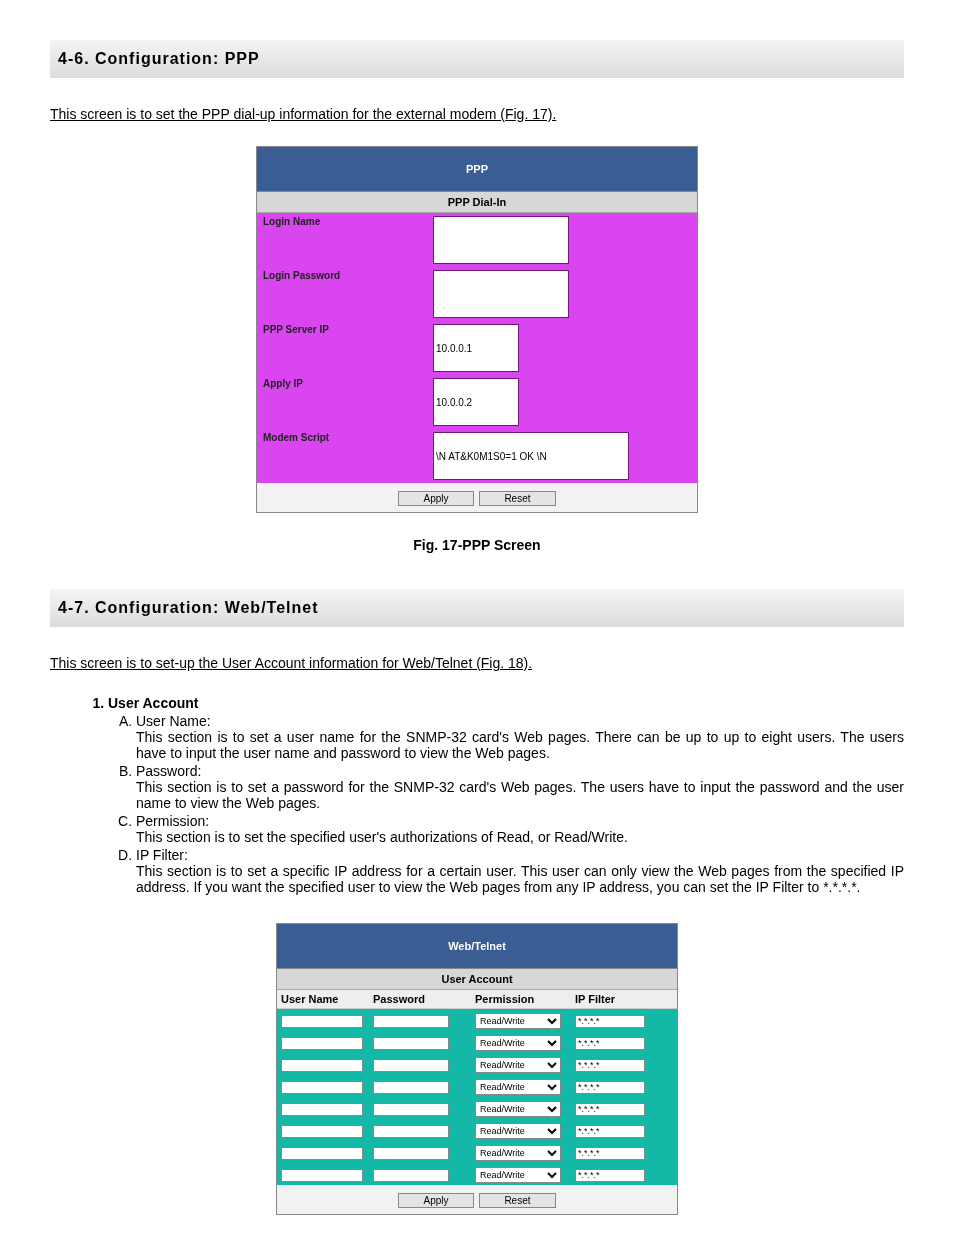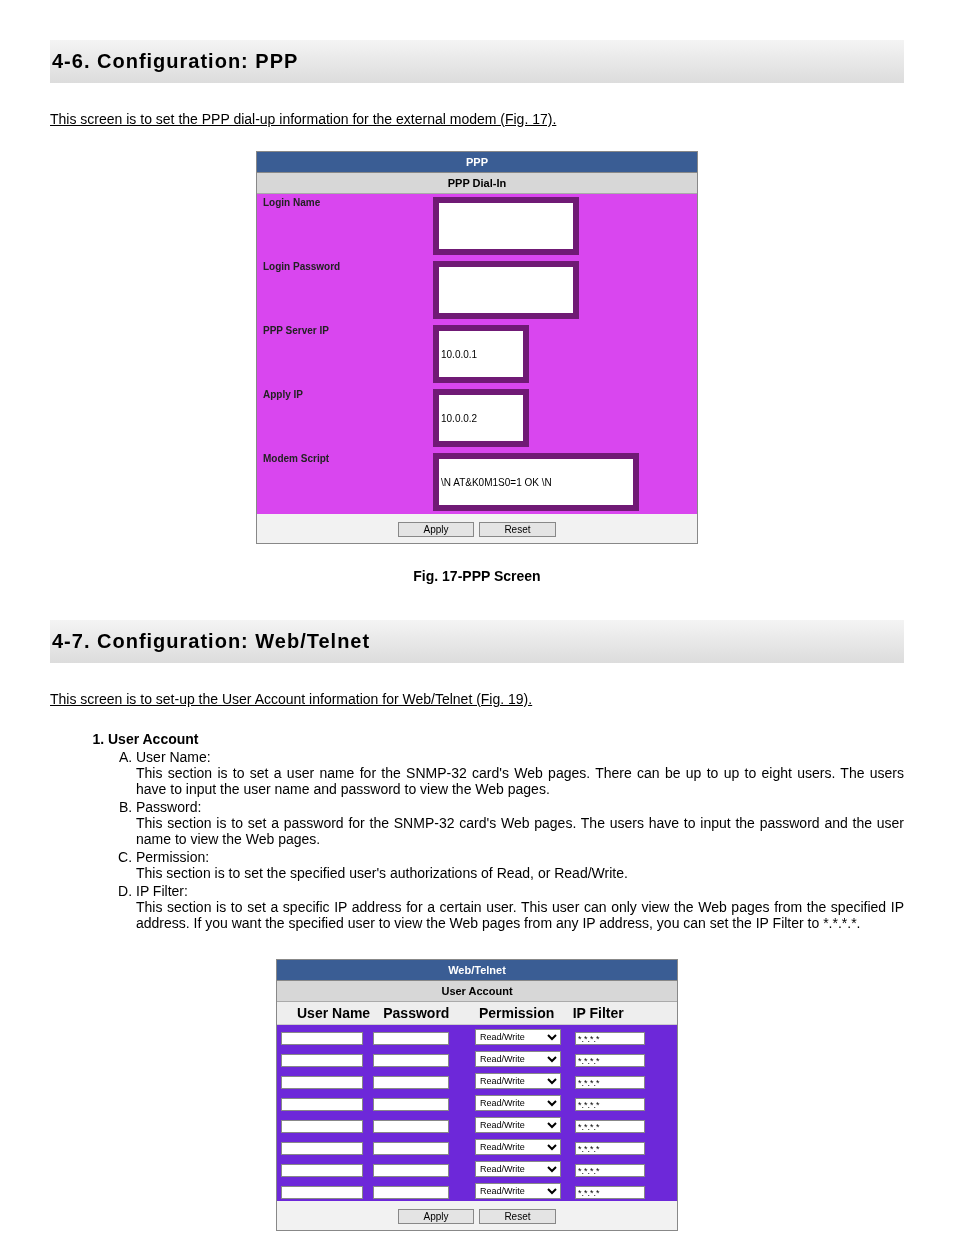--- a/index.html
+++ b/index.html
@@ -7,22 +7,22 @@
     font-size: 14px;
     color: #000;
     margin: 0;
     padding: 40px 50px 60px 50px;
     width: 954px;
     box-sizing: border-box;
     background: #fff;
   }
   .section-head {
     background: linear-gradient(to bottom, #f4f4f4, #dcdcdc);
-    padding: 10px 2px;
-    font-size: 20px;
+    padding: 10px 8px;
+    font-size: 16px;
     font-weight: bold;
     letter-spacing: 1px;
     margin-bottom: 28px;
   }
   p.intro {
     margin: 0 0 24px 0;
     text-decoration: underline;
   }
 
   
@@ -30,21 +30,21 @@
     border: 1px solid #888;
     margin: 0 auto;
   }
   .panel17 { width: 440px; }
   .panel-title {
     background: #3a5d94;
     color: #fff;
     font-size: 11px;
     font-weight: bold;
     text-align: center;
-    padding: 4px 0;
+    padding: 16px 0;
     border-bottom: 1px solid #888;
   }
   .panel-sub {
     background: #d7d7d7;
     font-size: 11px;
     font-weight: bold;
     text-align: center;
     padding: 4px 0;
     border-bottom: 1px solid #aaa;
   }
@@ -53,21 +53,21 @@
     font-size: 10px;
     font-weight: bold;
     color: #222;
     padding: 3px 6px;
     background: #d946ef;
   }
   .frow .lbl { width: 170px; }
   .frow input[type=text], .frow input[type=password] {
     font-size: 10px;
     height: 14px;
-    border: 6px solid #701a75;
+    border: 1px solid #701a75;
     background: #fff;
     padding: 16px 2px;
   }
   .w-short { width: 80px; }
   .w-med  { width: 130px; }
   .w-long { width: 190px; }
   .panel-buttons {
     background: #f2f2f2;
     text-align: center;
     padding: 6px 0;
@@ -100,34 +100,34 @@
   ol.inner > li { margin-bottom: 2px; }
   ol.inner .body {
     display: block;
     text-align: justify;
   }
 
   
   .panel18 { width: 400px; }
   .tbl-head {
     display: flex;
-    font-size: 14px;
+    font-size: 11px;
     font-weight: bold;
     background: #eee;
-    padding: 3px 20px;
+    padding: 3px 4px;
     border-bottom: 1px solid #ccc;
   }
   .tbl-head .c1 { width: 92px; }
   .tbl-head .c2 { width: 102px; }
   .tbl-head .c3 { width: 100px; }
   .tbl-head .c4 { width: 90px; }
   .trow {
     display: flex;
-    align-items: flex-end;
-    background: #6d28d9;
+    align-items: flex-start;
+    background: #14b8a6;
     padding: 2px 4px;
   }
   .trow .c1 input, .trow .c2 input, .trow .c4 input {
     font-size: 9px;
     height: 13px;
     border: 1px solid #888;
     background: #fff;
     box-sizing: border-box;
     padding: 0 2px;
   }
@@ -187,21 +187,21 @@
   <div class="panel-buttons">
     <button>Apply</button>
     <button>Reset</button>
   </div>
 </div>
 
 <div class="fig-caption">Fig. 17-PPP Screen</div>
 
 <div class="section-head">4-7. Configuration: Web/Telnet</div>
 
-<p class="intro">This screen is to set-up the User Account information for Web/Telnet (Fig. 19).</p>
+<p class="intro">This screen is to set-up the User Account information for Web/Telnet (Fig. 18).</p>
 
 <ol class="outer">
   <li>
     <span>User Account</span>
     <ol class="inner">
       <li>
         <span>User Name:</span>
         <span class="body">This section is to set a user name for the SNMP-32 card's Web pages.  There can be up to up to eight users.  The users have to input the user name and password to view the Web pages.</span>
       </li>
       <li>

